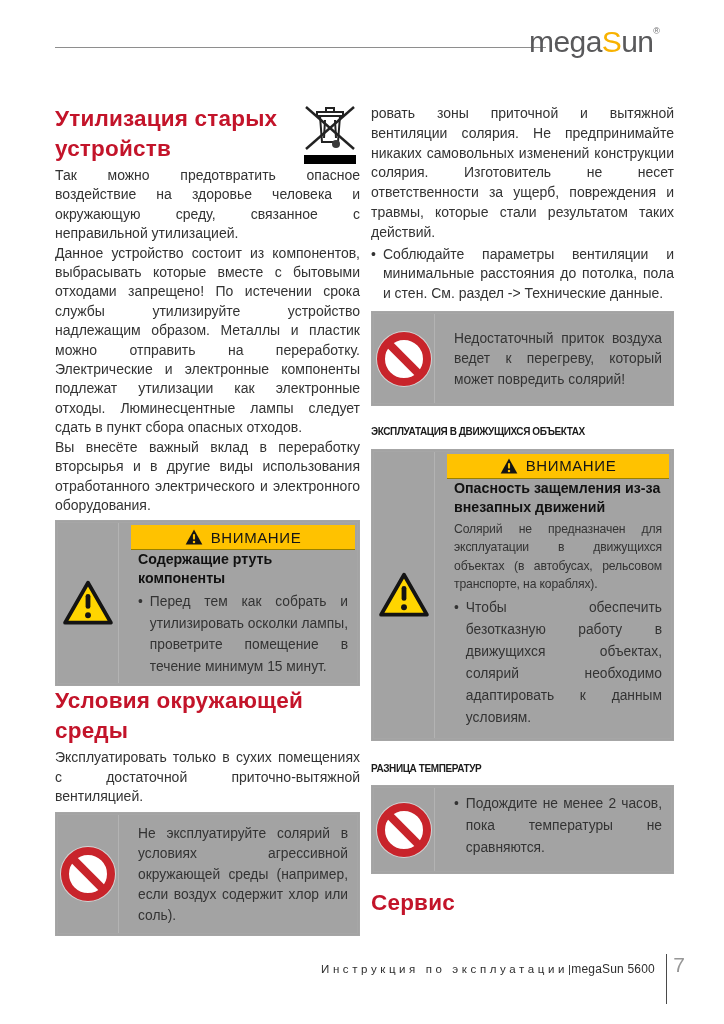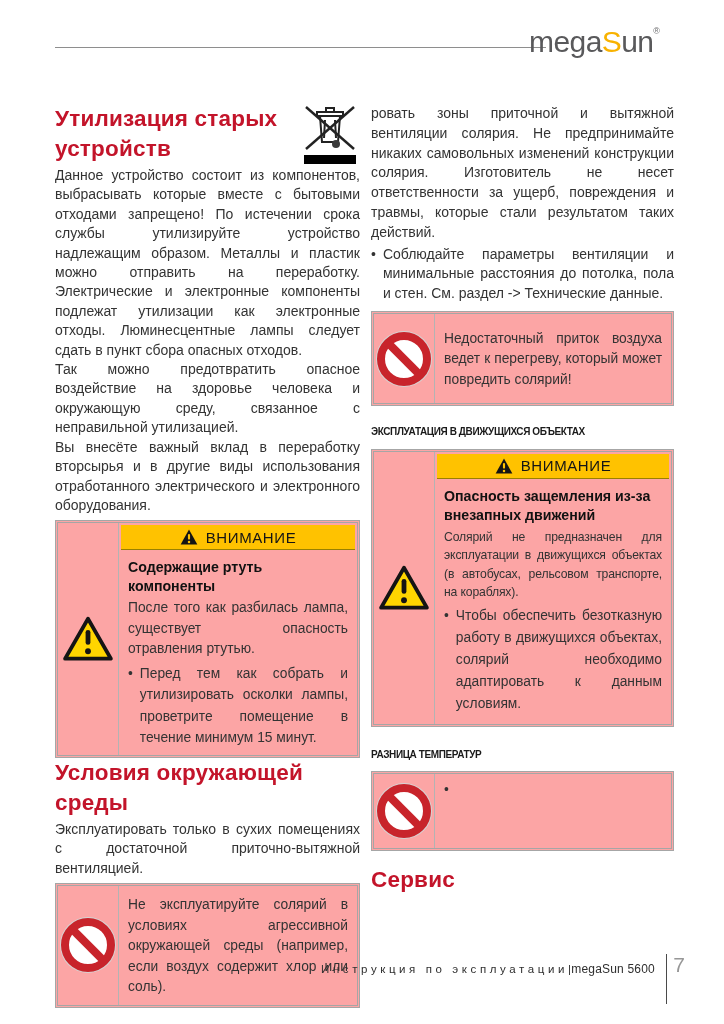--- a/index.html
+++ b/index.html
@@ -24,29 +24,29 @@
   .h-upper{color:#1a1a1a;font-weight:bold;font-size:15px;line-height:23.5px;
            margin:9px 0 0;text-align:justify;}
   .h-upper.one-line{white-space:nowrap;font-size:10px;letter-spacing:-0.4px;margin-top:14px;}
 
   
   .weee{position:absolute;top:0;right:2px;width:56px;text-align:center;}
   .weee svg{display:block;margin:0 auto;}
   .weee-bar{width:52px;height:9px;background:#000;margin:3px auto 0;}
 
   
-  .wbox{display:flex;border:3px double #a6a6a6;background:#fca5a5;margin-top:5px;text-align:left;}
+  .wbox{display:flex;border:3px double #a6a6a6;background:#a3a3a3;margin-top:5px;text-align:left;gap:10px;}
   .wbox-icon{flex:0 0 56px;display:flex;align-items:center;justify-content:center;
              border-right:1px solid #b3b3b3;padding:10px 2px;}
   .wbox-main{flex:1;min-width:0;}
   .wbox-main.center{display:flex;flex-direction:column;justify-content:center;padding:7px 0;}
   .attn-bar{display:flex;align-items:center;justify-content:center;gap:8px;
             background:#ffc200;height:24px;margin:2px 2px 0;border-bottom:1px solid #9a8000;}
   .attn-text{font-size:15px;color:#151515;letter-spacing:0.6px;}
-  .wbox-title{font-weight:bold;color:#111;font-size:14.2px;line-height:19px;padding:8px 9px 0;}
+  .wbox-title{font-weight:bold;color:#111;font-size:14.2px;line-height:19px;padding:0 9px 0;}
   .wbox-p{font-size:13.8px;line-height:20.5px;padding:2px 9px 0;text-align:justify;color:#333;}
   .wbox-p.cond{font-size:12.2px;line-height:18.5px;letter-spacing:-0.15px;padding-top:3px;}
   .wbox-li{display:flex;gap:7px;padding:3px 9px 6px;font-size:13.8px;line-height:21.5px;
            text-align:justify;color:#333;}
   .wbox-li .dot{flex:0 0 auto;}
   .wbox-li.tight{line-height:22px;padding-bottom:9px;}
 
   
   .li{display:flex;gap:7px;margin-top:2px;}
   .li .dot{flex:0 0 auto;}
@@ -91,43 +91,42 @@
         <circle cx="33" cy="40" r="4" fill="#3a3a3a"></circle>
         <g stroke="#222" stroke-width="2.4">
           <line x1="3" y1="3" x2="51" y2="45"></line>
           <line x1="51" y1="3" x2="3" y2="45"></line>
         </g>
       </svg>
       <div class="weee-bar"></div>
     </div>
 
     <h1 class="red" style="width:250px">Утилизация старых устройств</h1>
+    <p class="p">Так можно предотвратить опасное воздействие на здоровье человека и окружающую среду, связанное с неправильной утилизацией.</p>
     <p class="p">Данное устройство состоит из компонентов, выбрасывать которые вместе с бытовыми отходами запрещено! По истечении срока службы утилизируйте устройство надлежащим образом. Металлы и пластик можно отправить на переработку. Электрические и электронные компоненты подлежат утилизации как электронные отходы. Люминесцентные лампы следует сдать в пункт сбора опасных отходов.</p>
-    <p class="p">Так можно предотвратить опасное воздействие на здоровье человека и окружающую среду, связанное с неправильной утилизацией.</p>
     <p class="p">Вы внесёте важный вклад в переработку вторсырья и в другие виды использования отработанного электрического и электронного оборудования.</p>
 
     <div class="wbox">
       <div class="wbox-icon">
         <svg width="54" height="48" viewBox="0 0 100 90">
           <path d="M50 7 L93 82 L7 82 Z" fill="#FFD500" stroke="#141414" stroke-width="7" stroke-linejoin="round"></path>
           <rect x="45.5" y="28" width="9" height="28" rx="4.5" fill="#141414"></rect>
           <circle cx="50" cy="68" r="5.5" fill="#141414"></circle>
         </svg>
       </div>
       <div class="wbox-main">
         <div class="attn-bar">
           <svg width="18" height="16" viewBox="0 0 100 90">
             <path d="M50 3 L97 87 L3 87 Z" fill="#141414"></path>
             <rect x="44" y="28" width="12" height="32" rx="6" fill="#FFC200"></rect>
             <circle cx="50" cy="73" r="7" fill="#FFC200"></circle>
           </svg>
           <span class="attn-text">ВНИМАНИЕ</span>
         </div>
         <div class="wbox-title">Содержащие ртуть компоненты</div>
-        <div class="wbox-p">После того как разбилась лампа, существует опасность отравления ртутью.</div>
         <div class="wbox-li">
           <span class="dot">•</span>
           <span>Перед тем как собрать и утилизировать осколки лампы, проветрите помещение в течение минимум 15 минут.</span>
         </div>
       </div>
     </div>
 
     <h1 class="red" style="">Условия окружающей среды</h1>
     <p class="p">Эксплуатировать только в сухих помещениях с достаточной приточно-вытяжной вентиляцией.</p>
 
@@ -189,20 +188,21 @@
 
     <div class="h-upper one-line" style="margin-top:16px">РАЗНИЦА ТЕМПЕРАТУР</div>
 
     <div class="wbox">
       <div class="wbox-icon">
         <div class="prohib"></div>
       </div>
       <div class="wbox-main">
         <div class="wbox-li tight" style="padding-top:5px;padding-bottom:12px">
           <span class="dot">•</span>
+          <span>Подождите не менее 2 часов, пока температуры не сравняются.</span>
         </div>
       </div>
     </div>
 
     <h1 class="red" style="margin-top:14px">Сервис</h1>
 
   </div>
 
   <div class="footer-text">
     <span>Инструкция по эксплуатации</span><span class="sep">|</span><span class="prod">megaSun 5600</span>

